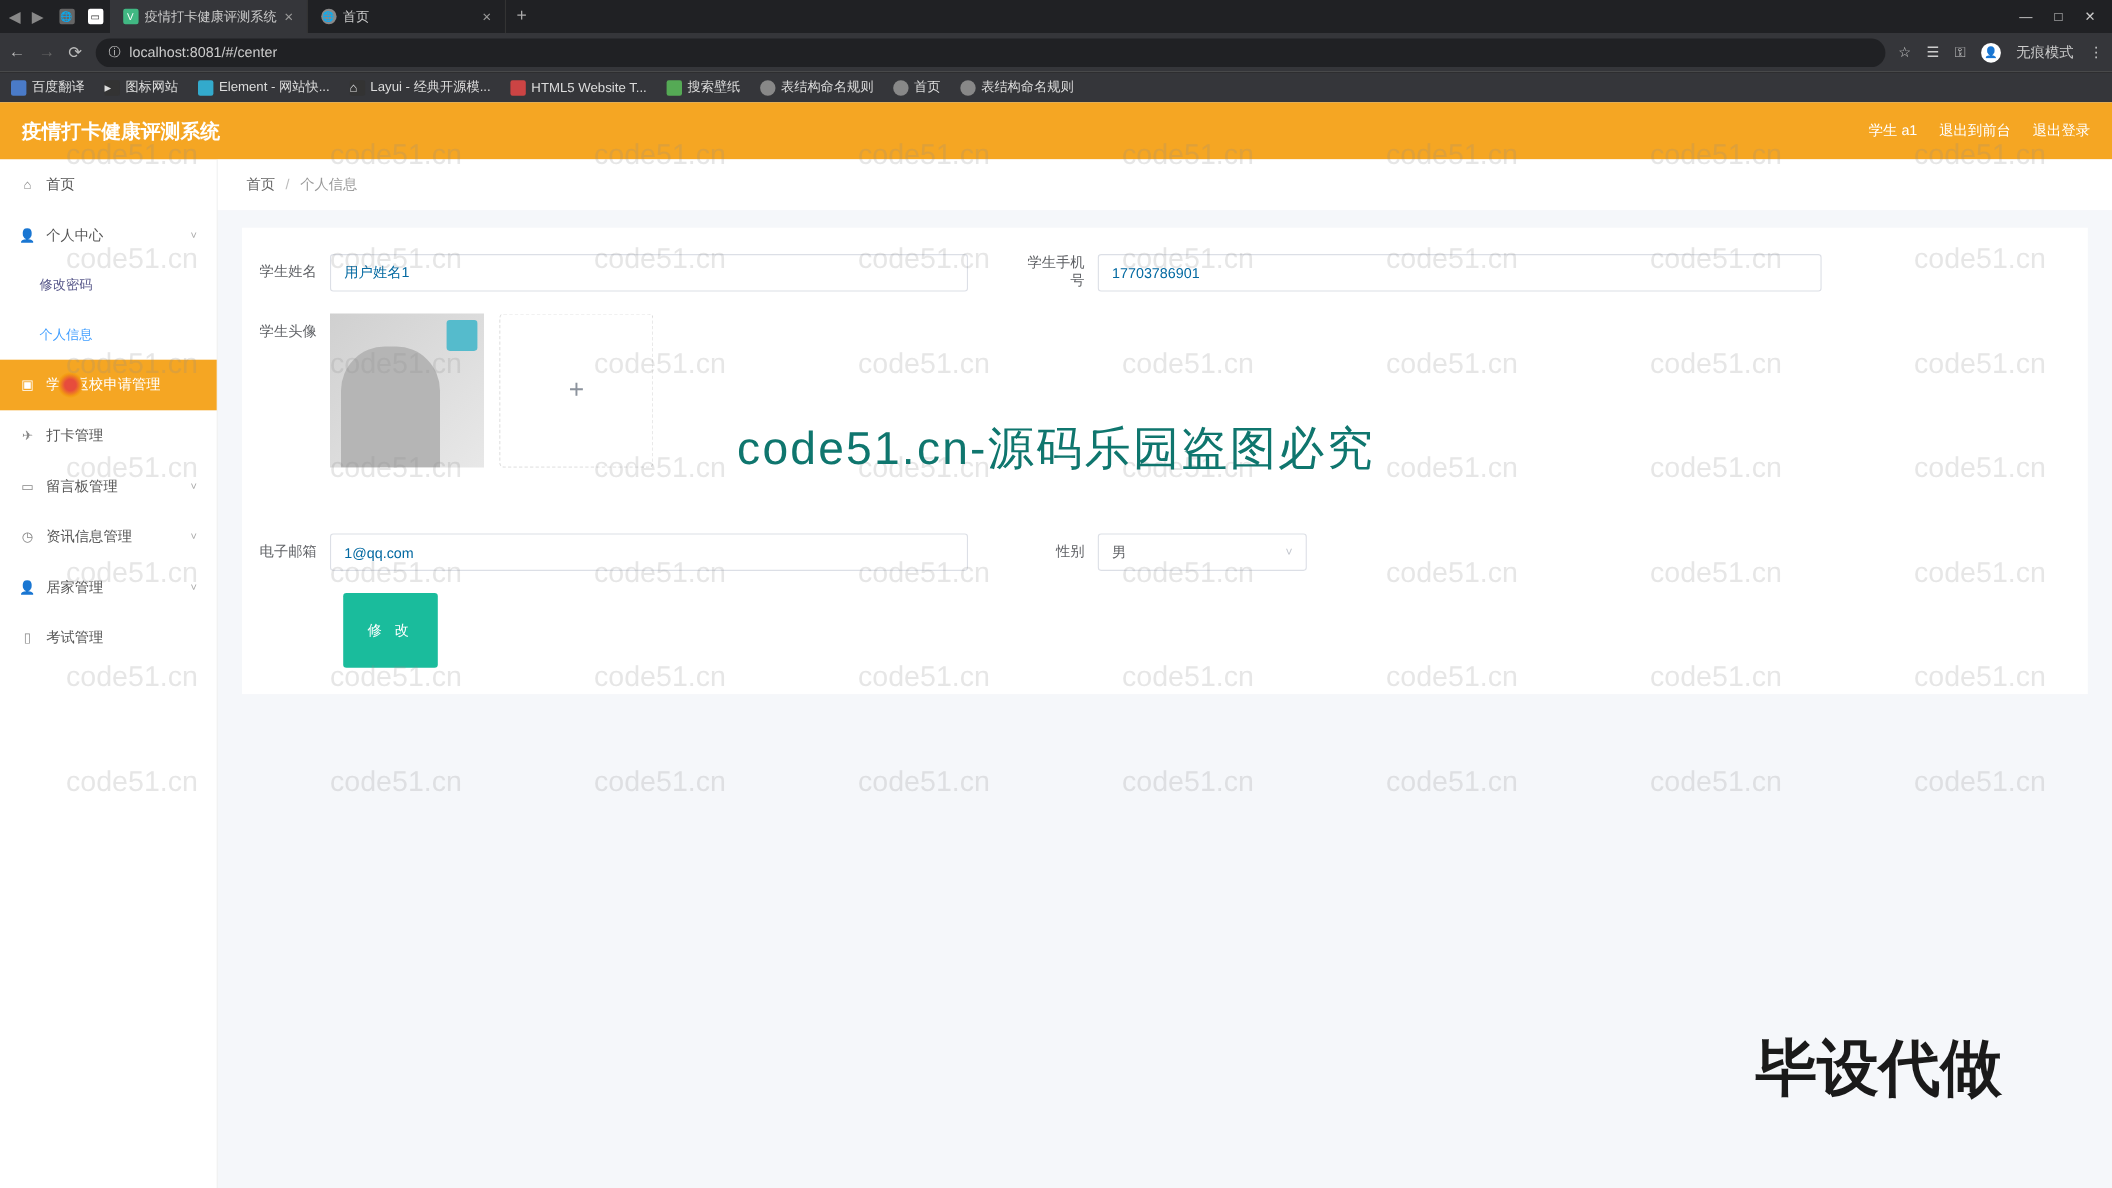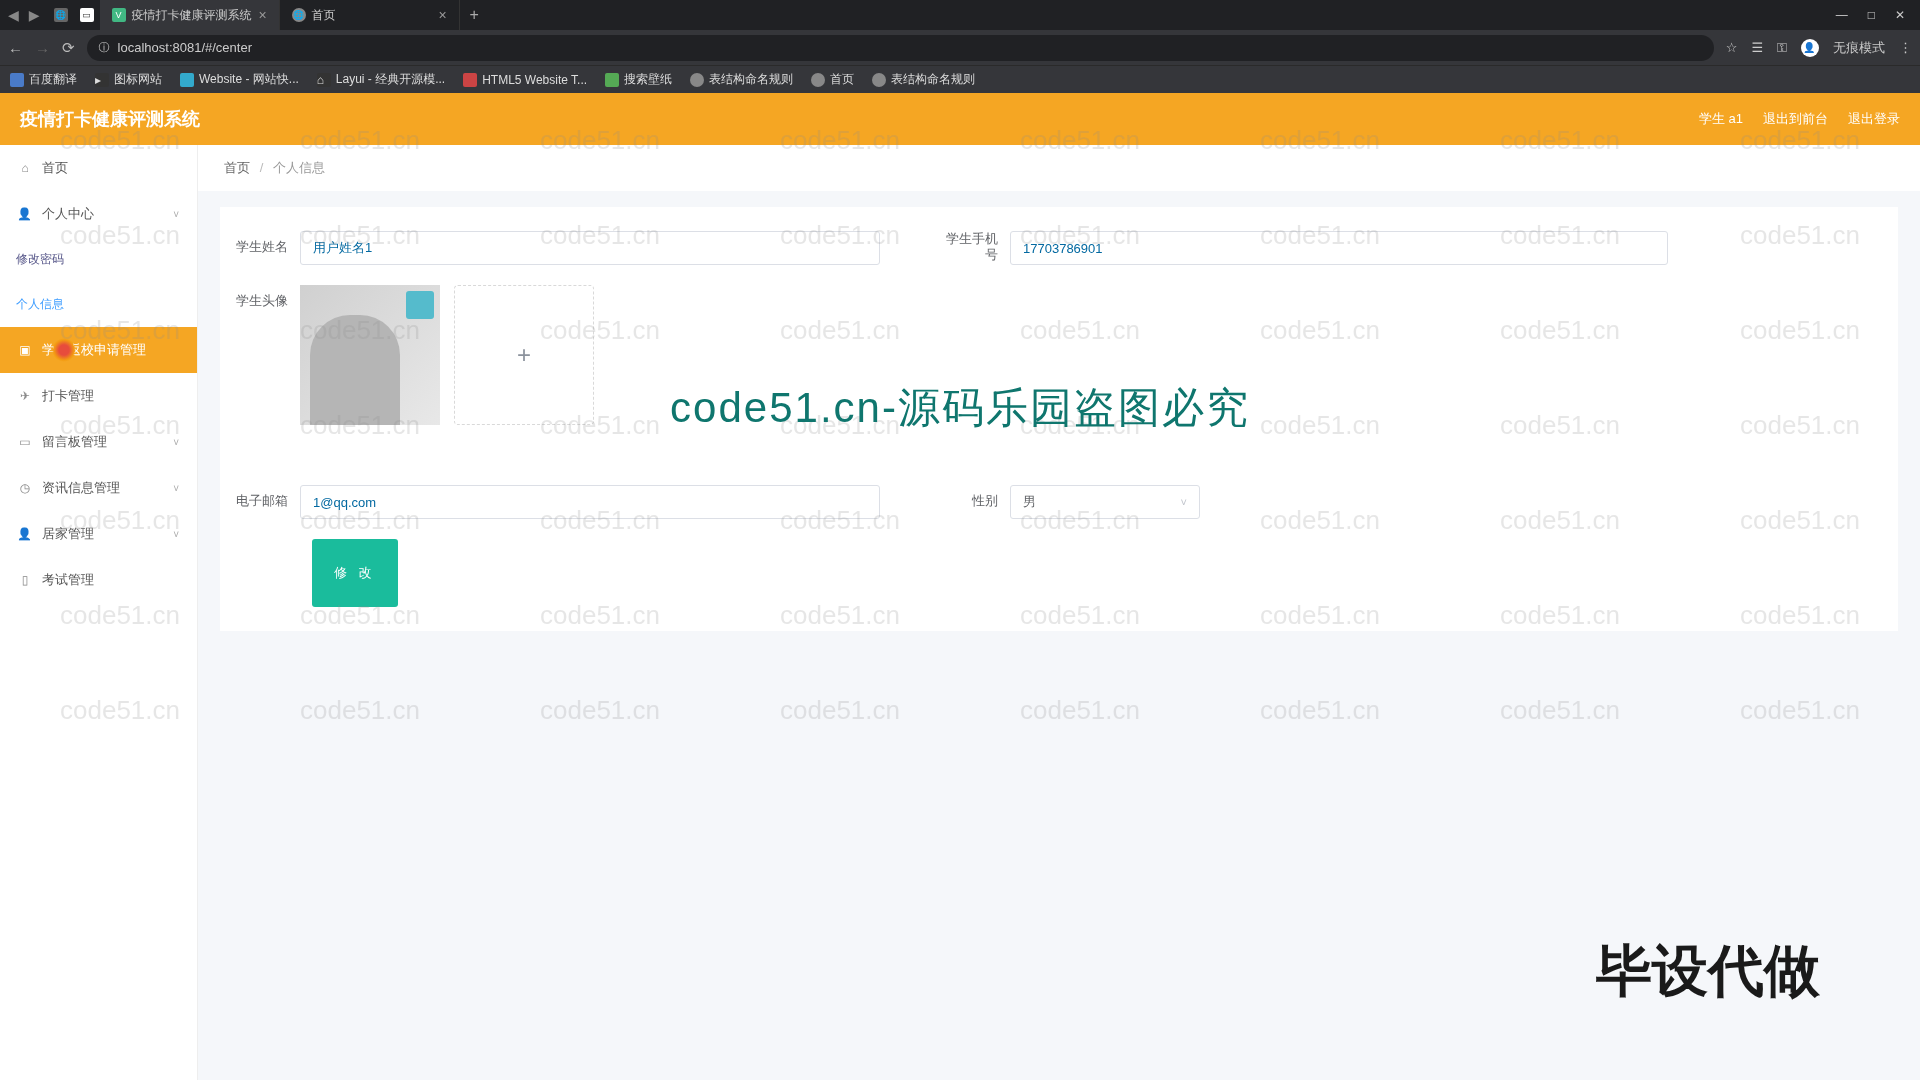--- a/index.html
+++ b/index.html
@@ -36,36 +36,36 @@
 .app-header { background: #f5a623; height: 52px; display: flex; align-items: center; padding: 0 20px; color: #fff; }
 .app-title { font-size: 18px; font-weight: bold; }
 .header-right { margin-left: auto; display: flex; gap: 20px; font-size: 13px; }
 
 
 .app-body { display: flex; height: calc(1080px - 30px - 35px - 28px - 52px); position: relative; }
 
 
 .sidebar { width: 198px; background: #fff; border-right: 1px solid #eee; font-size: 13px; color: #555; }
 .side-item { display: flex; align-items: center; padding: 14px 18px; gap: 10px; cursor: pointer; position: relative; }
-.side-item.sub { padding-left: 16px; color: #558; font-size: 12px; }
+.side-item.sub { padding-left: 36px; color: #558; font-size: 12px; }
 .side-item.sub.active { color: #409eff; }
 .side-item.hl { background: #f5a623; color: #fff; }
 .side-icon { width: 14px; height: 14px; display: inline-flex; align-items: center; justify-content: center; font-size: 12px; color: #888; }
 .side-item.hl .side-icon { color: #fff; }
 .expand { margin-left: auto; font-size: 10px; color: #aaa; }
 .click-marker { position: absolute; left: 52px; width: 24px; height: 24px; background: radial-gradient(circle, #e74c3c 30%, #f39c12 60%, transparent 70%); border-radius: 50%; }
 
 
 .main { flex: 1; background: #f5f7fa; padding: 0; }
 .crumb { padding: 14px 26px; font-size: 13px; color: #666; background: #fff; }
 .crumb .sep { color: #bbb; margin: 0 6px; }
 .crumb .cur { color: #999; }
 
 .form-area { background: #fff; margin: 16px 22px; padding: 24px 10px; }
-.form-row { display: flex; gap: 60px; margin-bottom: 20px; }
+.form-row { display: flex; gap: 48px; margin-bottom: 20px; }
 .form-item { display: flex; align-items: flex-start; }
 .form-label { width: 70px; text-align: right; font-size: 13px; color: #606266; padding-right: 12px; line-height: 32px; }
 .form-label.two-line { line-height: 16px; padding-top: 0; }
 .form-input { width: 580px; height: 34px; border: 1px solid #dcdfe6; border-radius: 3px; padding: 0 12px; font-size: 13px; color: #0369a1; background: #fff; }
 .form-select { width: 190px; height: 34px; border: 1px solid #dcdfe6; border-radius: 3px; padding: 0 12px; font-size: 13px; color: #606266; background: #fff; display: flex; align-items: center; }
 .form-select .caret { margin-left: auto; color: #c0c4cc; font-size: 11px; }
 
 .avatar-area { display: flex; gap: 14px; align-items: flex-start; }
 .avatar-img { width: 140px; height: 140px; background: linear-gradient(135deg, #d0d0d0, #e8e8e8); position: relative; overflow: hidden; }
 .avatar-silhouette {
@@ -136,21 +136,21 @@
   <div class="bmk">
       <span class="bmk-icon"></span>
       <span>百度翻译</span>
     </div>
   <div class="bmk">
       <span class="bmk-icon" style="background:#333">▸</span>
       <span>图标网站</span>
     </div>
   <div class="bmk">
       <span class="bmk-icon cyan"></span>
-      <span>Website - 网站快...</span>
+      <span>Element - 网站快...</span>
     </div>
   <div class="bmk">
       <span class="bmk-icon" style="background:#333">⌂</span>
       <span>Layui - 经典开源模...</span>
     </div>
   <div class="bmk">
       <span class="bmk-icon red"></span>
       <span>HTML5 Website T...</span>
     </div>
   <div class="bmk">

